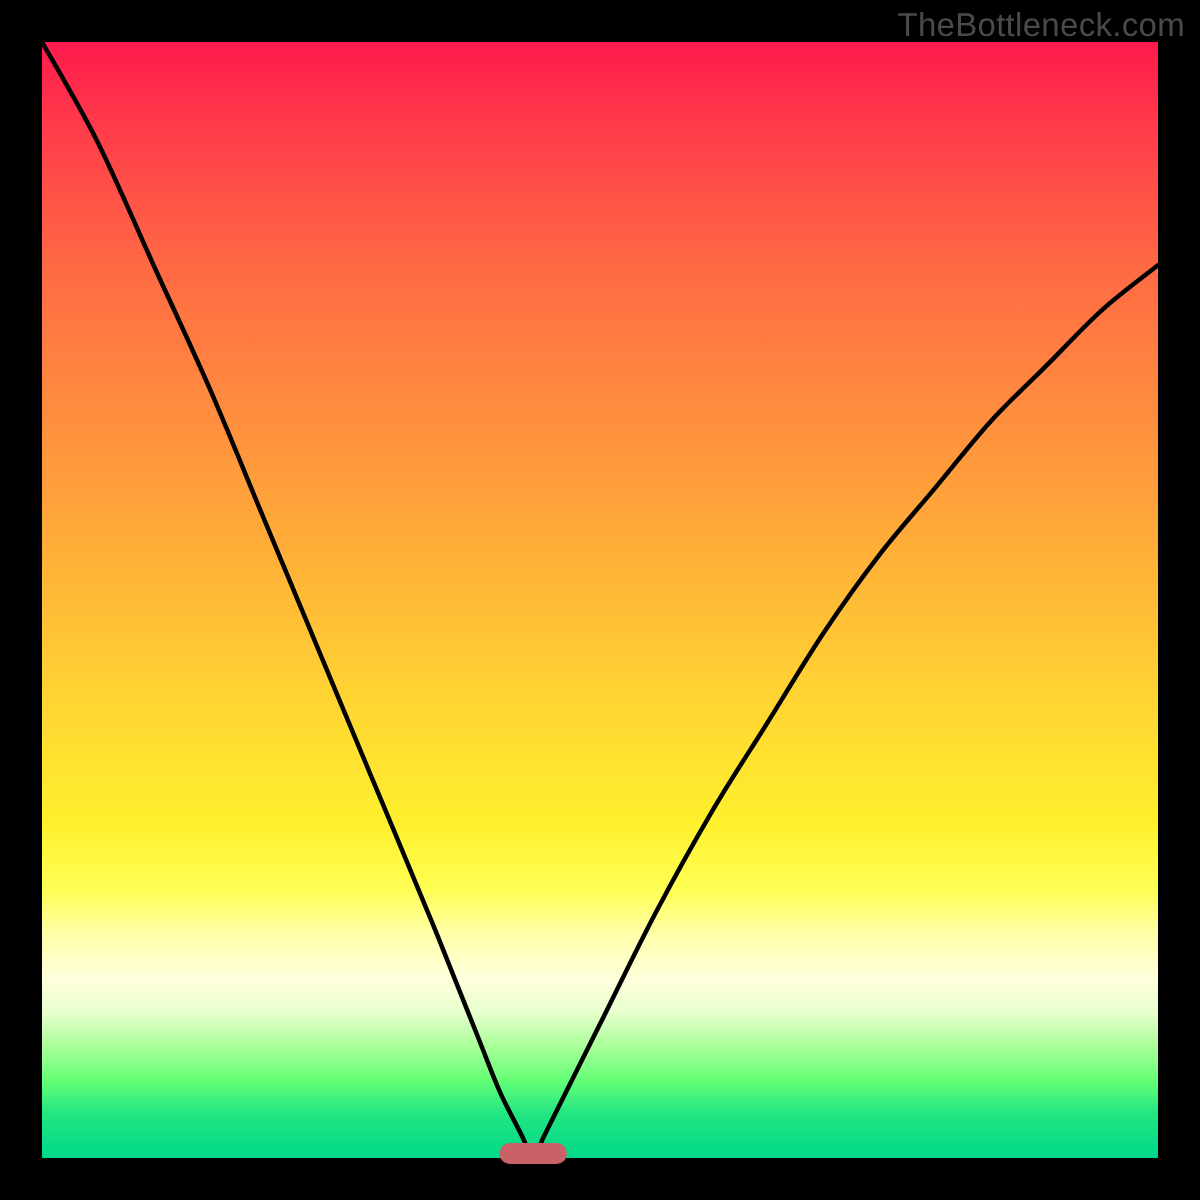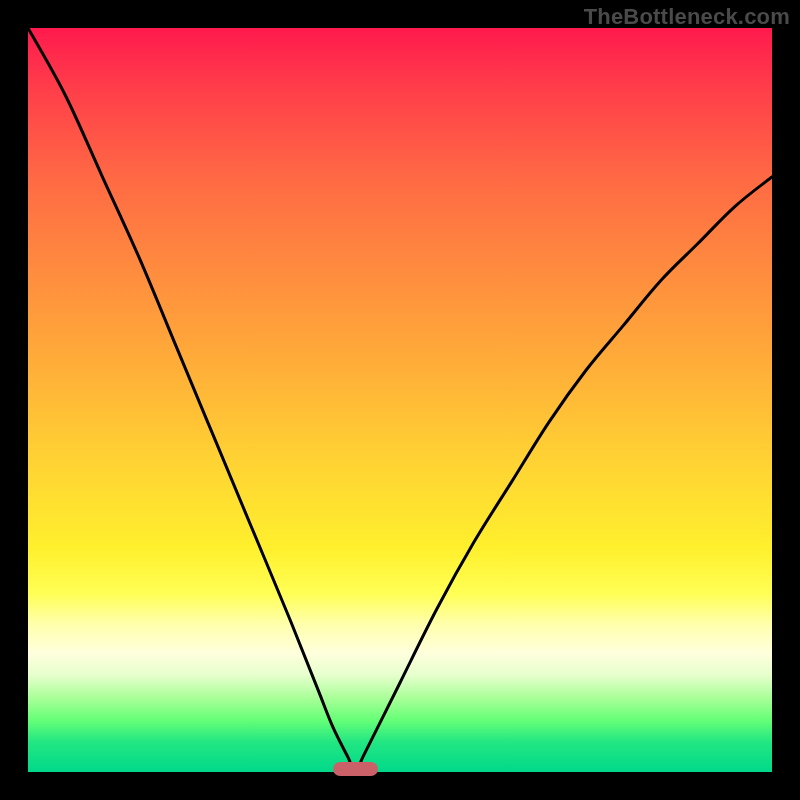--- a/index.html
+++ b/index.html
@@ -42,21 +42,21 @@
       #22e682 96%,
       #00d98a 100%
     );
   }
   .watermark {
     position: absolute;
     top: 4px;
     right: 10px;
     color: #4a4a4a;
     font-size: 22px;
-    font-weight: 700;
+    font-weight: 400;
     letter-spacing: 0.2px;
     user-select: none;
   }
   svg.curve {
     position: absolute;
     top: 0;
     left: 0;
     width: 744px;
     height: 744px;
   }

